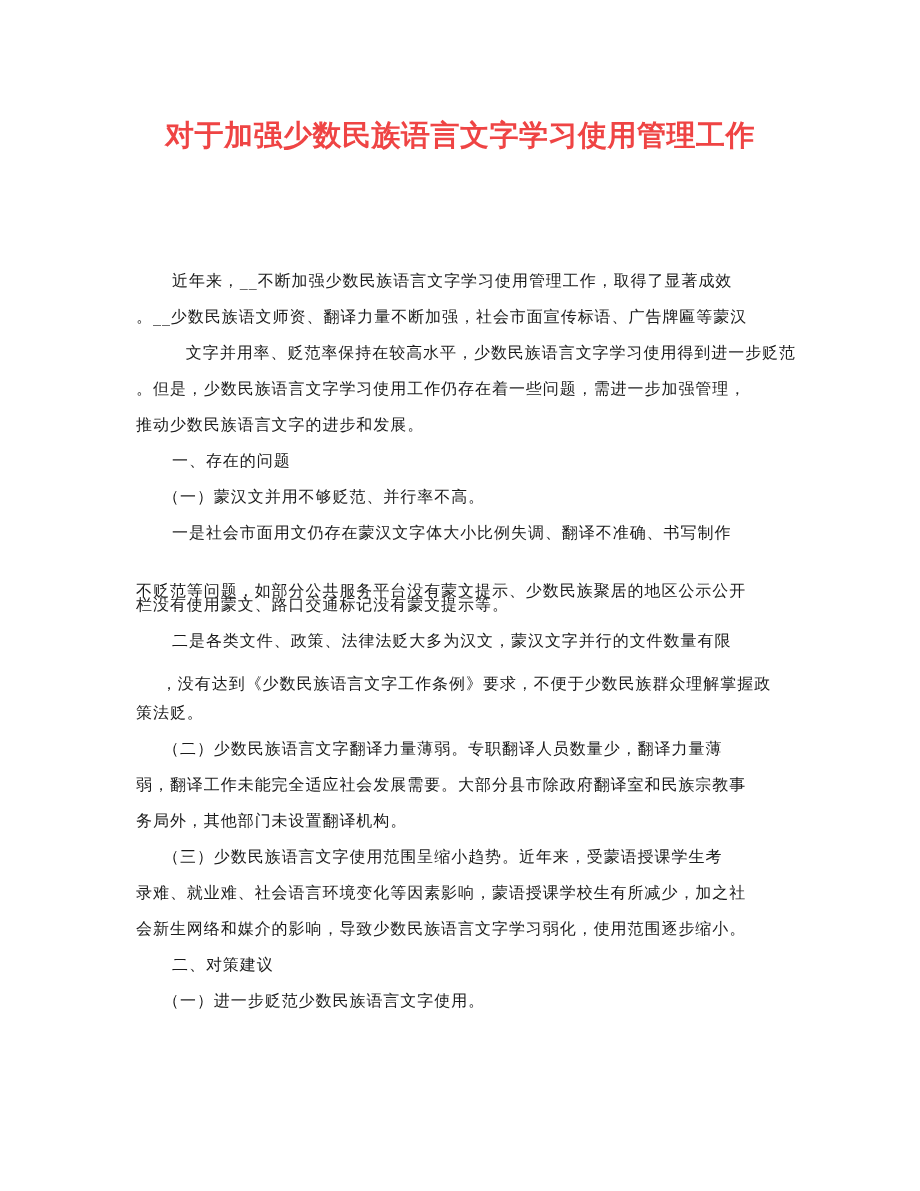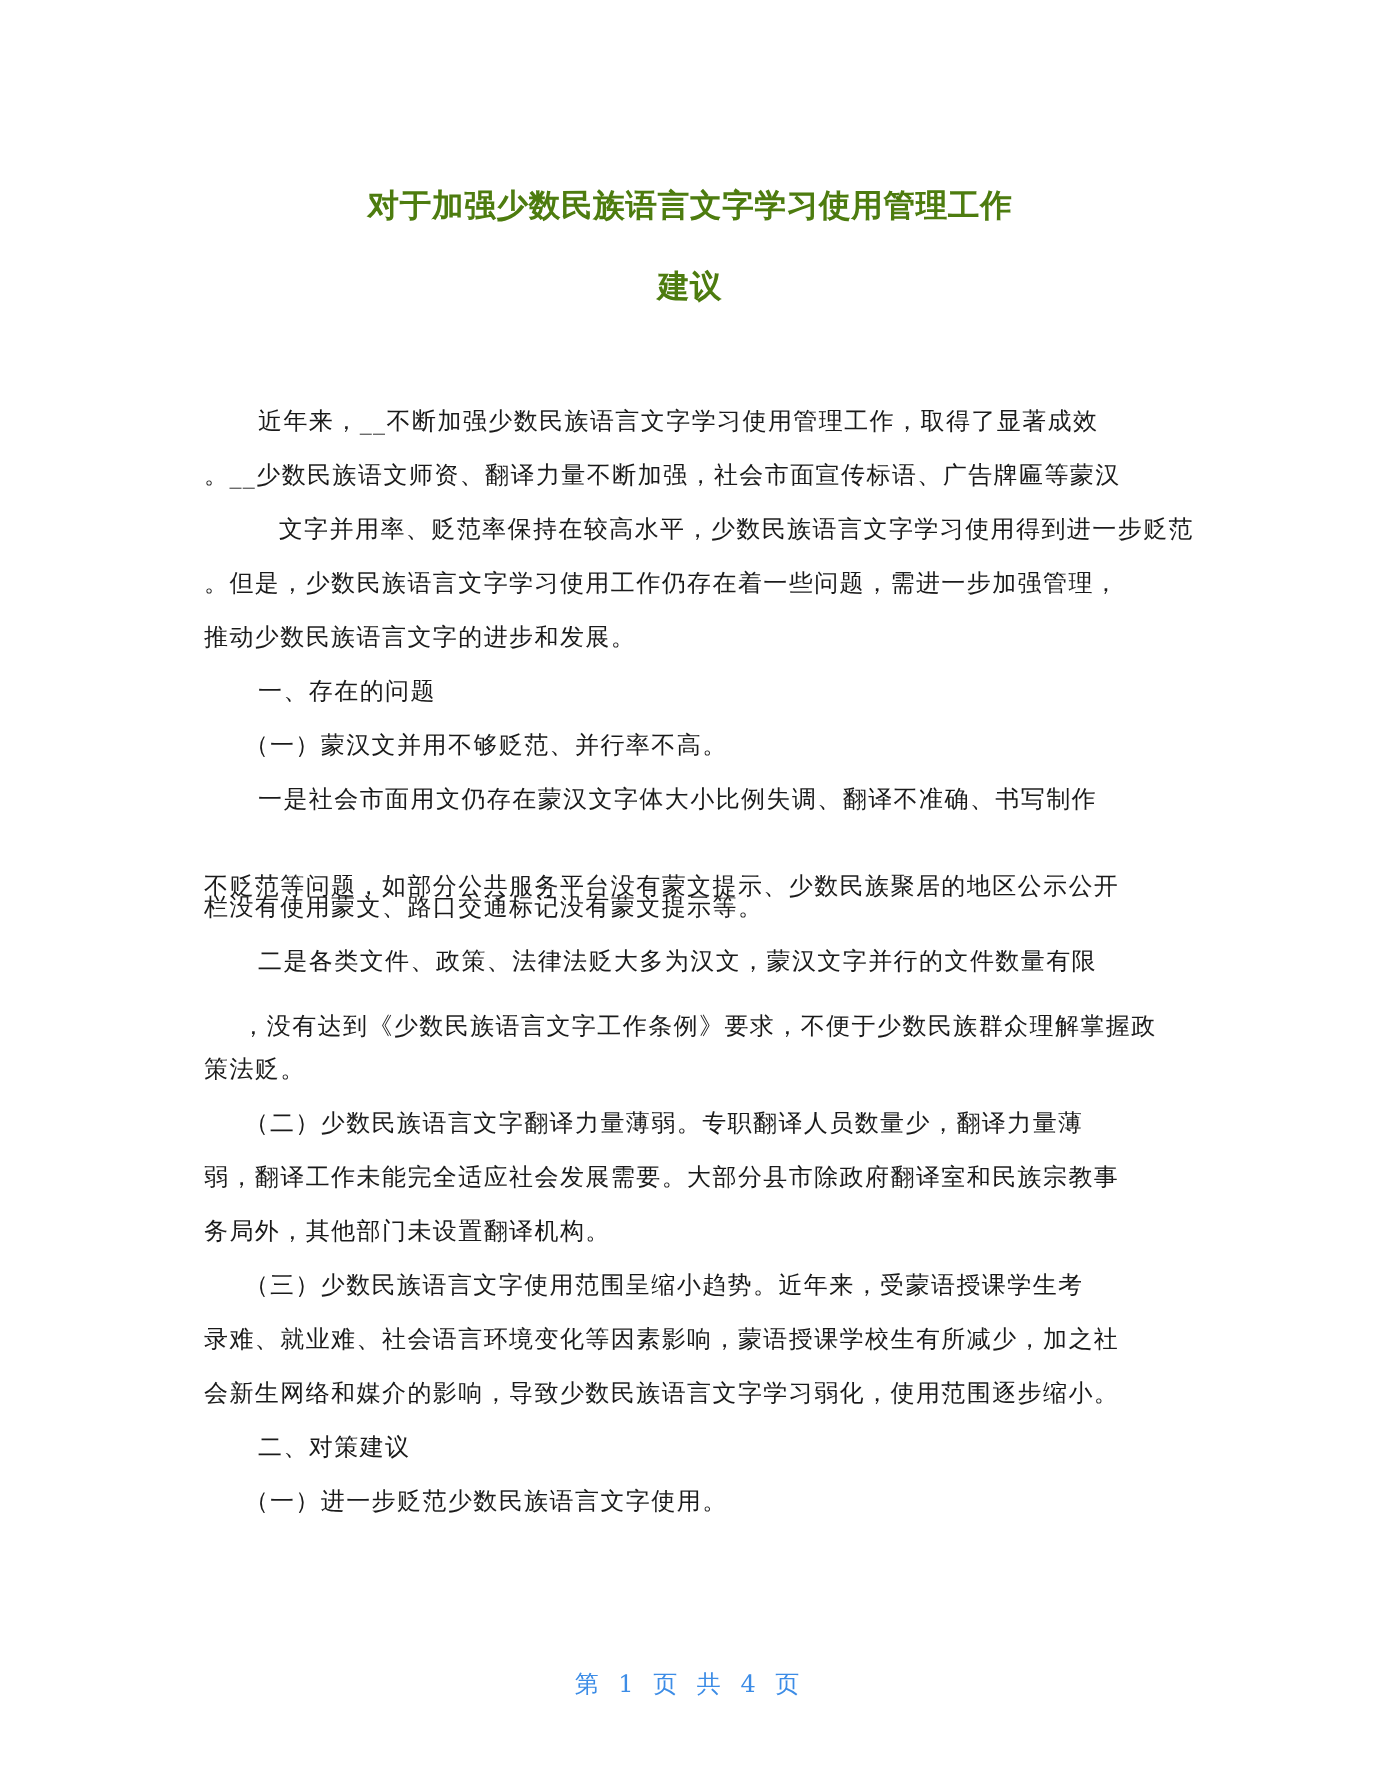--- a/index.html
+++ b/index.html
@@ -1,34 +1,33 @@
 <!DOCTYPE html>
 <html><head>
 <meta charset="utf-8">
 <style>
   html, body { margin:0; padding:0; background:#ffffff; }
   body { width:920px; height:1191px; position:relative; overflow:hidden;
          font-family:"DejaVu Serif","Liberation Serif",serif; color:#1a1a1a; }
   .page { position:absolute; left:0; top:0; width:920px; height:1191px; }
   .title { position:absolute; left:0; width:920px; text-align:center;
-           font-family:Liberation Sans, sans-serif; font-weight:bold;
-           color:#4d7c0f; font-size:21px; letter-spacing:0.5px; line-height:34px; }
+           font-family:Liberation Mono, monospace; font-weight:bold;
+           color:#ef4444; font-size:29px; letter-spacing:0.5px; line-height:34px; }
   .line { position:absolute; left:136px; width:660px; font-size:16px; line-height:22px;
           white-space:nowrap; letter-spacing:0.95px; }
   .indent { padding-left:36px; }
   .indent-paren { padding-left:27px; }
   .footer { position:absolute; left:0; width:920px; top:1113px; text-align:center;
             font-size:16px; color:#3c8ce6; letter-spacing:4px; }
 </style>
 </head>
 <body>
 
 <div class="page">
   <div class="title" style="top:121px;">对于加强少数民族语言文字学习使用管理工作</div>
-  <div class="title" style="top:175px;">建议</div>
 
   <div id="body">
       <div class="line indent" style="top: 270px;">近年来，__不断加强少数民族语言文字学习使用管理工作，取得了显著成效</div>
       <div class="line" style="top: 306px;">。__少数民族语文师资、翻译力量不断加强，社会市面宣传标语、广告牌匾等蒙汉</div>
       <div class="line" style="top: 342px; text-align: right;">文字并用率、贬范率保持在较高水平，少数民族语言文字学习使用得到进一步贬范</div>
       <div class="line" style="top: 378px;">。但是，少数民族语言文字学习使用工作仍存在着一些问题，需进一步加强管理，</div>
       <div class="line" style="top: 414px;">推动少数民族语言文字的进步和发展。</div>
       <div class="line indent" style="top: 450px;">一、存在的问题</div>
       <div class="line indent-paren" style="top: 486px;">（一）蒙汉文并用不够贬范、并行率不高。</div>
       <div class="line indent" style="top: 522px;">一是社会市面用文仍存在蒙汉文字体大小比例失调、翻译不准确、书写制作</div>
@@ -40,14 +39,13 @@
       <div class="line indent-paren" style="top: 738px;">（二）少数民族语言文字翻译力量薄弱。专职翻译人员数量少，翻译力量薄</div>
       <div class="line" style="top: 774px;">弱，翻译工作未能完全适应社会发展需要。大部分县市除政府翻译室和民族宗教事</div>
       <div class="line" style="top: 810px;">务局外，其他部门未设置翻译机构。</div>
       <div class="line indent-paren" style="top: 846px;">（三）少数民族语言文字使用范围呈缩小趋势。近年来，受蒙语授课学生考</div>
       <div class="line" style="top: 882px;">录难、就业难、社会语言环境变化等因素影响，蒙语授课学校生有所减少，加之社</div>
       <div class="line" style="top: 918px;">会新生网络和媒介的影响，导致少数民族语言文字学习弱化，使用范围逐步缩小。</div>
       <div class="line indent" style="top: 954px;">二、对策建议</div>
       <div class="line indent-paren" style="top: 990px;">（一）进一步贬范少数民族语言文字使用。</div>
     </div>
 
-  <div class="footer">第 1 页 共 4 页</div>
 </div>
 
 </body></html>

